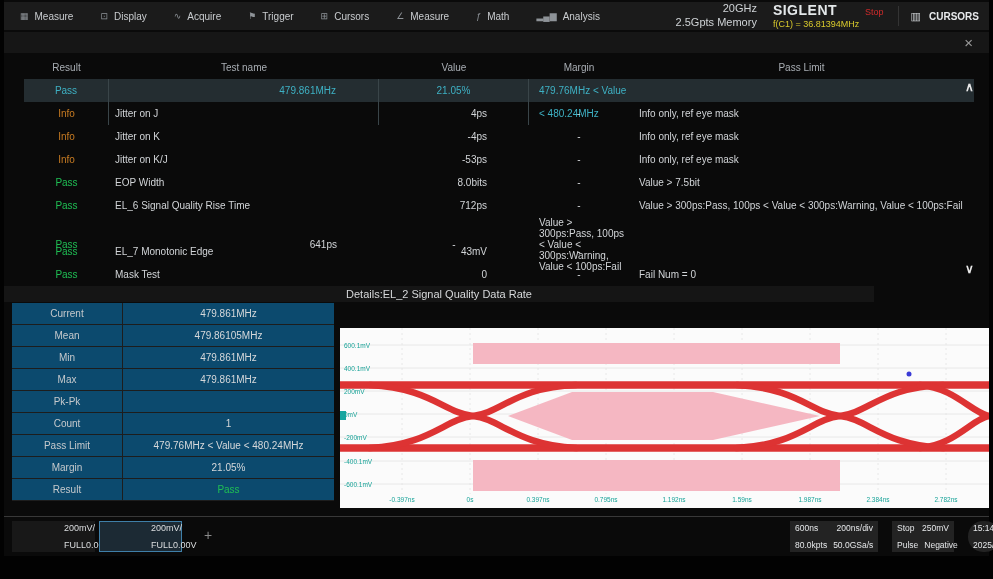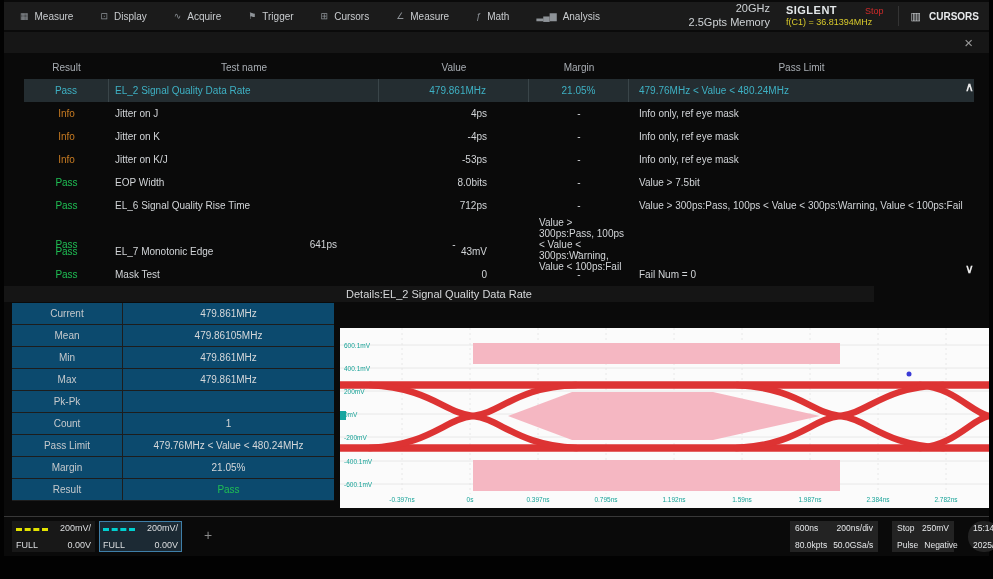--- a/index.html
+++ b/index.html
@@ -10,21 +10,21 @@
 
   
   .menubar{position:absolute;left:0;top:2px;width:985px;height:28px;background:#1b1b1b;
            display:flex;align-items:center;padding:0 10px;box-sizing:border-box;}
   .menu-items{display:flex;gap:27px;padding-left:6px;}
   .menu-item{display:flex;align-items:center;gap:6px;color:#c9cccf;font-size:10px;cursor:default;}
   .mi-ic{font-size:9px;color:#8e9398;}
   .acq{margin-left:auto;text-align:right;font-size:11px;color:#cfd3d6;line-height:1.25;}
   .brand{margin-left:16px;font-size:9px;line-height:1.25;}
   .brand-top{display:flex;align-items:baseline;}
-  .brand-logo{font-weight:bold;font-size:11px;color:#e4e8ea;letter-spacing:.5px;}
+  .brand-logo{font-weight:bold;font-size:14px;color:#e4e8ea;letter-spacing:.5px;}
   .runstate{color:#d02b2b;margin-left:28px;font-size:9px;}
   .meas{color:#d9ca2c;}
   .cursors-chunk{margin-left:14px;border-left:1px solid #343434;padding-left:12px;height:20px;
                  display:flex;align-items:center;gap:8px;color:#e8eaec;font-size:10px;font-weight:bold;}
   .cursors-ic{font-size:11px;color:#cfd3d6;font-weight:normal;}
 
   
   .dlgbar{position:absolute;left:0;top:32px;width:985px;height:21px;background:#161616;}
   .close-x{position:absolute;right:16px;top:1px;color:#9b9b9b;font-size:15px;line-height:19px;cursor:default;}
 
@@ -61,21 +61,21 @@
   .eye{position:absolute;left:336px;top:328px;width:649px;height:180px;background:#fbfbfb;}
   .ticklabels text{fill:#17a398;font-size:6.5px;font-family:"Liberation Sans",sans-serif;}
 
   .sep{position:absolute;left:0;top:516px;width:985px;height:1px;background:#383838;}
 
   
   .channels{position:absolute;left:8px;top:521px;display:flex;gap:4px;}
   .chbox{width:83px;height:31px;background:#181818;box-sizing:border-box;padding:2px 4px;
          font-size:9px;color:#dcdee0;display:flex;flex-direction:column;justify-content:space-between;}
   .chbox.chsel{background:#1c2a34;border:1px solid #3f7fa8;padding:1px 3px;}
-  .chrow{display:flex;justify-content:space-between;align-items:center;}
+  .chrow{display:flex;justify-content:space-between;align-items:center;margin-left:48px;}
   .chwave{display:inline-block;width:32px;height:0;border-top:3px dashed #888;margin-top:2px;}
   .trig-cross{position:absolute;left:200px;top:527px;color:#8a8a8a;font-size:14px;}
   .rightboxes{position:absolute;left:786px;top:521px;display:flex;gap:14px;}
   .ibox{background:#232323;height:31px;box-sizing:border-box;padding:2px 5px;font-size:8.5px;
         color:#e5e7e9;display:flex;flex-direction:column;justify-content:space-between;}
   .ibox .irow{display:flex;justify-content:space-between;gap:6px;white-space:nowrap;}
   .ibox-tb{width:88px;} .ibox-trig{width:62px;} .ibox-clk{width:32px;border-radius:15px;}
 </style>
 </head>
 <body>
@@ -143,21 +143,20 @@
       <div class="trow header">
           <div class="cell c-result">Result</div>
           <div class="cell c-test">Test name</div>
           <div class="cell c-value">Value</div>
           <div class="cell c-margin">Margin</div>
           <div class="cell c-limit">Pass Limit</div>
         </div>
       <div>
           <div class="trow st-pass selected">
             <div class="cell c-result">Pass</div>
-            <div class="cell c-test">EL_2 Signal Quality Data Rate</div>
             <div class="cell c-value">479.861MHz</div>
             <div class="cell c-margin">21.05%</div>
             <div class="cell c-limit">479.76MHz &lt; Value &lt; 480.24MHz</div>
           </div>
           <div class="trow st-info">
             <div class="cell c-result">Info</div>
             <div class="cell c-test">Jitter on J</div>
             <div class="cell c-value">4ps</div>
             <div class="cell c-margin">-</div>
             <div class="cell c-limit">Info only, ref eye mask</div>

